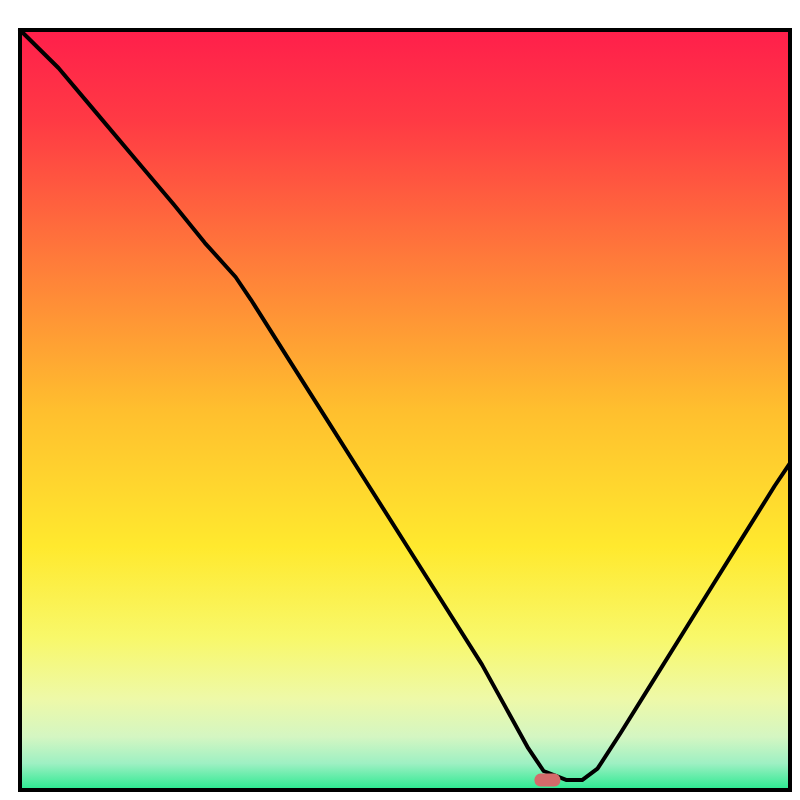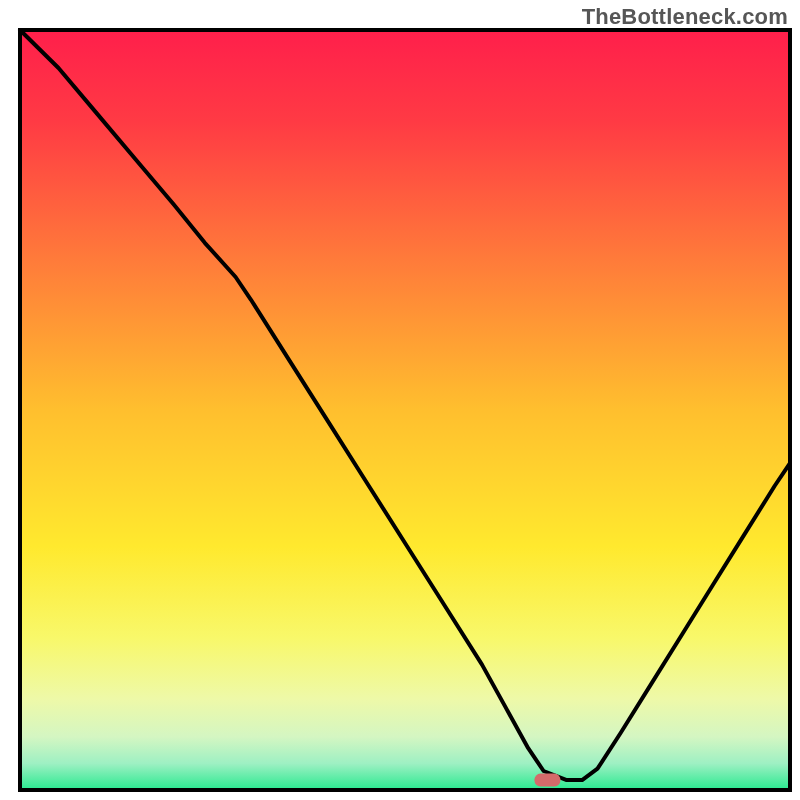--- a/index.html
+++ b/index.html
@@ -14,21 +14,20 @@
     font-weight: 600;
     color: #565656;
     letter-spacing: 0.2px;
   }
   svg.chart { position: absolute; top: 0; left: 0; }
 </style>
 </head>
 <body>
 
 <div class="wrap">
-  <div class="attribution">TheBottleneck.com</div>
   <svg class="chart" width="800" height="800" viewBox="0 0 800 800">
     <defs>
       <linearGradient id="bg-grad" x1="0" y1="0" x2="0" y2="1">
           <stop offset="0%" stop-color="#ff1f4b"></stop>
           <stop offset="12%" stop-color="#ff3a44"></stop>
           <stop offset="30%" stop-color="#ff7a3a"></stop>
           <stop offset="50%" stop-color="#ffbf2e"></stop>
           <stop offset="68%" stop-color="#ffe92e"></stop>
           <stop offset="80%" stop-color="#f8f86a"></stop>
           <stop offset="88%" stop-color="#eef9a8"></stop>

